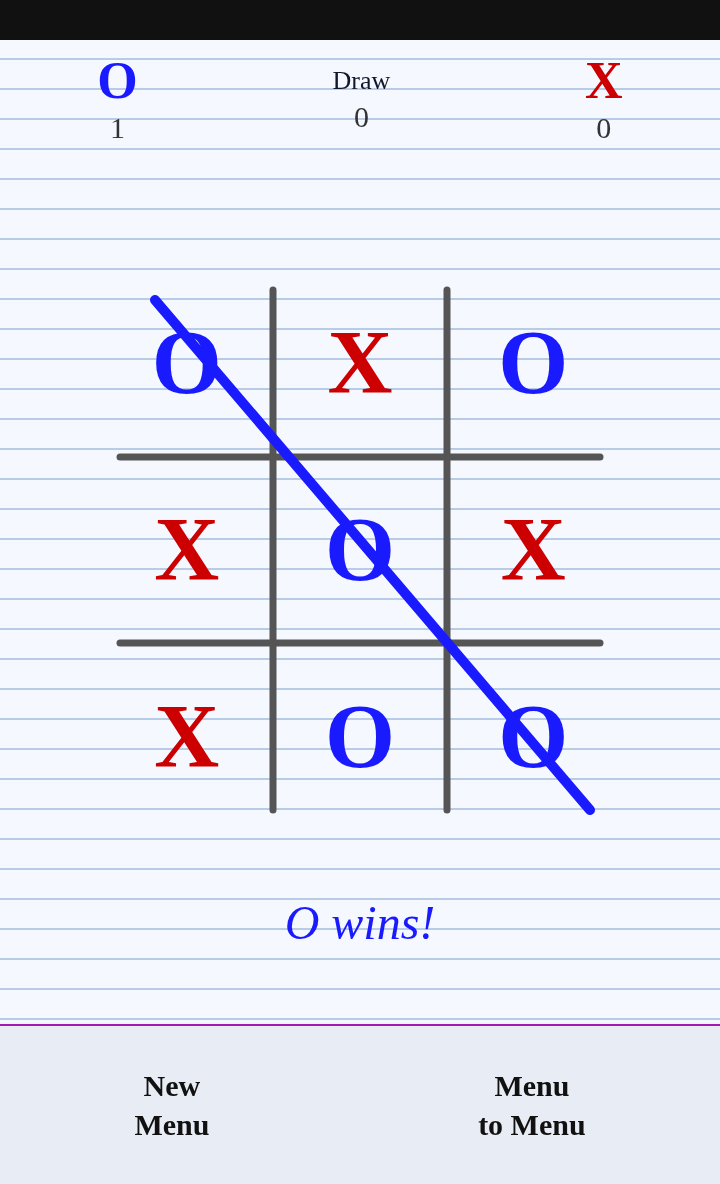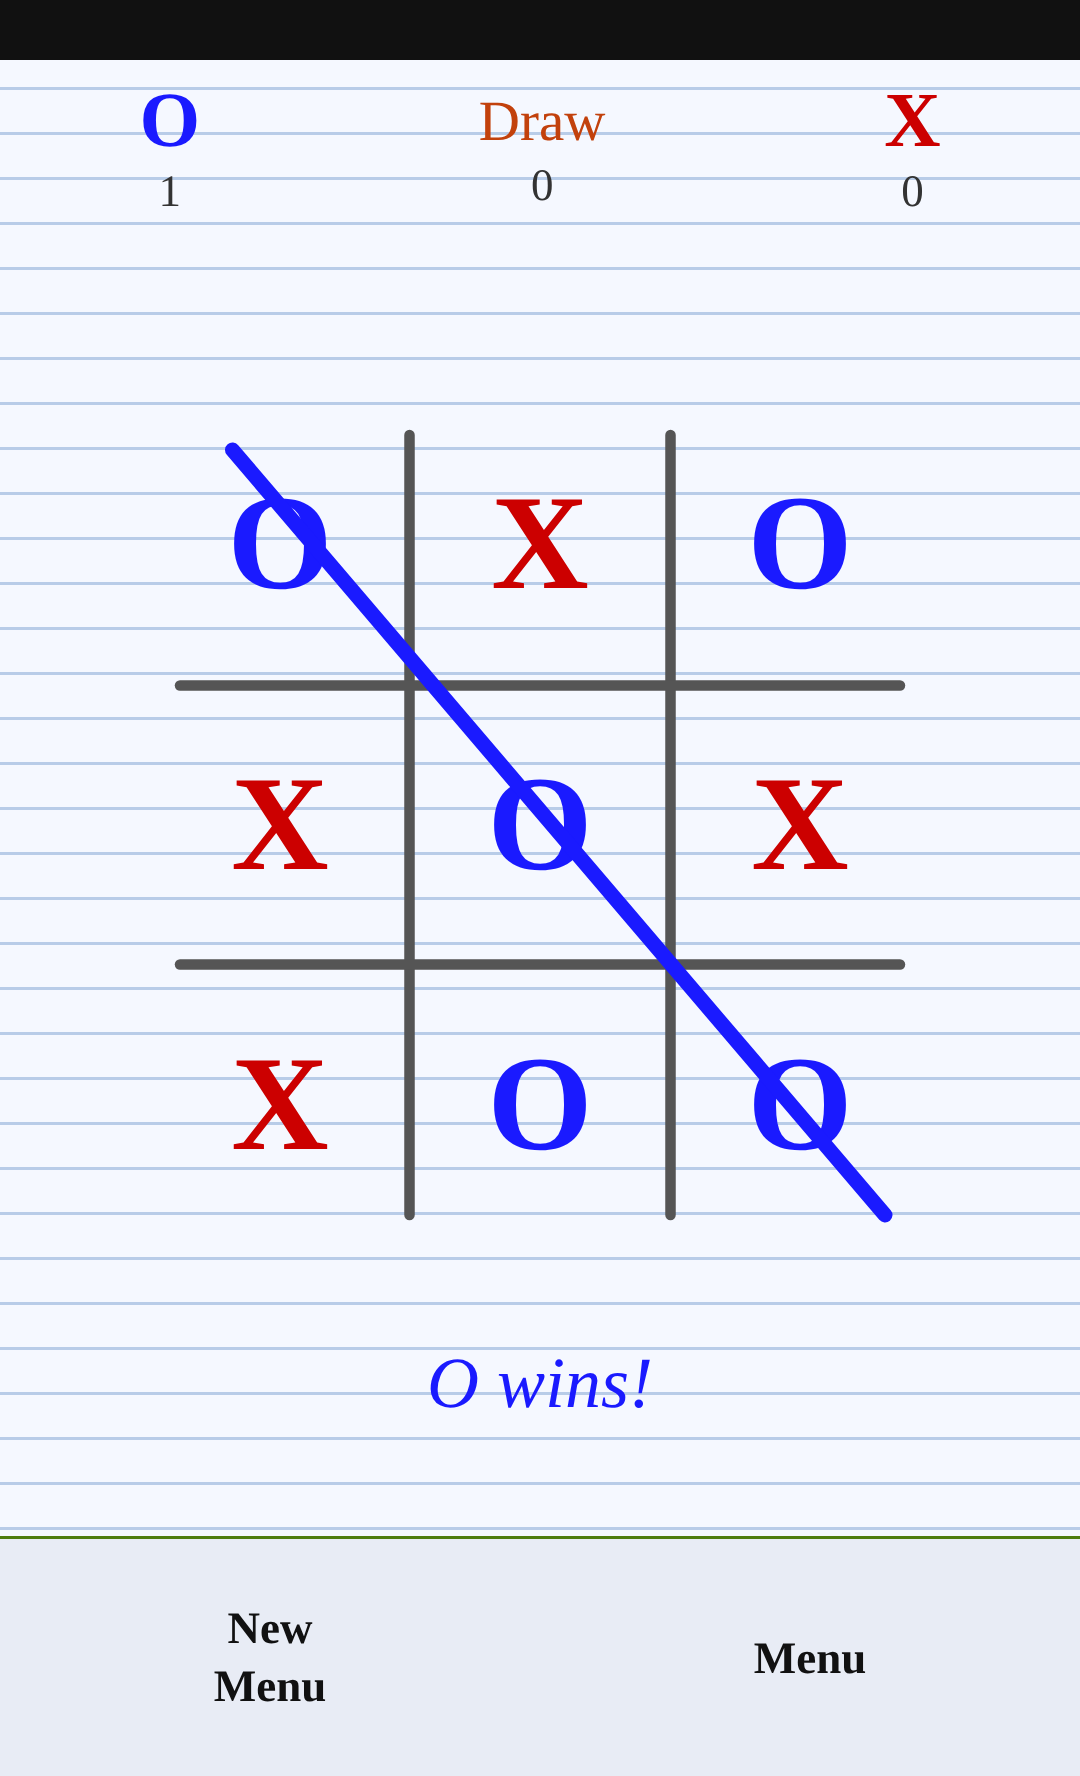--- a/index.html
+++ b/index.html
@@ -69,22 +69,22 @@
 
     .score-symbol-x {
       font-size: 52px;
       font-weight: bold;
       color: #cc0000;
       font-family: 'Comic Sans MS', cursive;
       line-height: 1;
     }
 
     .score-label {
-      font-size: 38px;
-      color: #c2410c;
+      font-size: 26px;
+      color: #0f172a;
       font-family: 'Comic Sans MS', cursive;
     }
 
     .score-number {
       font-size: 30px;
       color: #333;
       font-family: 'Comic Sans MS', cursive;
     }
 
     
@@ -160,21 +160,21 @@
     .bottom-buttons {
       position: absolute;
       bottom: 0;
       left: 0;
       width: 720px;
       height: 160px;
       display: flex;
       align-items: center;
       justify-content: space-around;
       background: #e8ecf5;
-      border-top: 2px solid #4d7c0f;
+      border-top: 2px solid #a21caf;
       z-index: 10;
     }
 
     .bottom-btn {
       display: flex;
       flex-direction: column;
       align-items: center;
       justify-content: center;
       font-family: 'Comic Sans MS', cursive;
       font-size: 30px;
@@ -271,14 +271,15 @@
   </div>
 </div>
 
 <div class="bottom-buttons">
   <button class="bottom-btn">
     <span>New</span>
     <span>Menu</span>
   </button>
   <button class="bottom-btn">
     <span>Menu</span>
+    <span>to Menu</span>
   </button>
 </div>
 
 </body></html>

